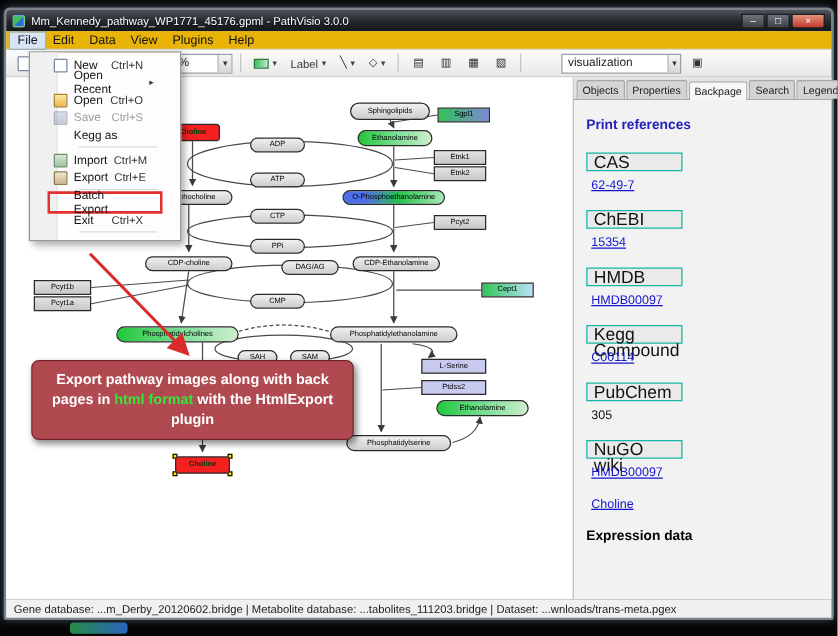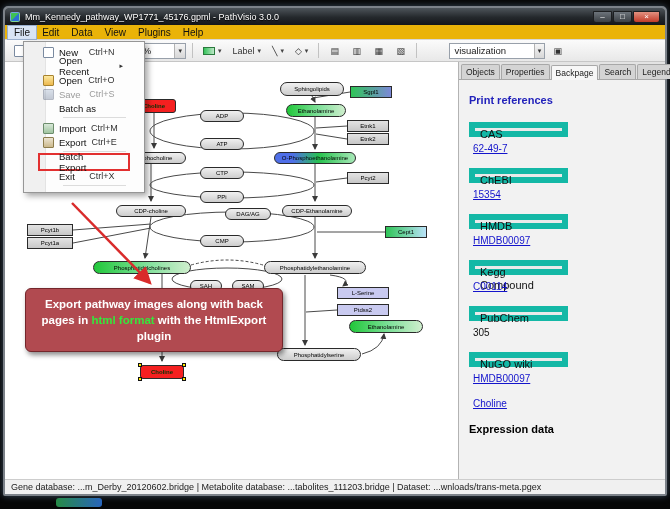--- a/index.html
+++ b/index.html
@@ -66,21 +66,21 @@
 
   
   .sidebar{flex:none;width:207px;background:#f2f2f2;border-left:1px solid #b3b3b3;display:flex;flex-direction:column}
   .tabs{display:flex;background:#e3e3e3;padding:2px 2px 0;gap:1px;border-bottom:1px solid #a8a8a8;flex:none}
   .tab{font-size:8.5px;padding:2px 4px;background:#d4d4d4;border:1px solid #a8a8a8;border-bottom:none;
     border-radius:2px 2px 0 0;color:#222;white-space:nowrap}
   .tab.active{background:#f7f7f7;position:relative;top:1px}
   .bp{padding:10px 10px 0;overflow:hidden}
   .bp-heading{color:#2222bb;font-weight:bold;font-size:11px;margin:4px 0 16px}
   .bp-section{margin-bottom:14px}
-  .bp-title{width:99px;height:15px;background:#eaeaea;border:6px solid #14b8a6;font-size:11px;line-height:13px;
+  .bp-title{width:77px;height:15px;background:#eaeaea;border:1px solid #14b8a6;font-size:14px;line-height:13px;
     padding:0 5px;color:#111}
   .bp-value{font-size:10px;margin:6px 0 0 4px;color:#111;width:max-content}
   .bp-value.link{color:#1414cc;text-decoration:underline}
   .bp-footer{font-weight:bold;font-size:11px;color:#000;margin-top:6px}
 
   
   .statusbar{height:15px;flex:none;background:#f0f0f0;border-top:1px solid #cdcdcd;display:flex;align-items:center;
     padding:0 6px;font-size:9px;color:#222;white-space:nowrap;overflow:hidden}
 
   
@@ -369,21 +369,21 @@
 
       <div class="menu-item disabled">
         <span class="mi-icon ic-save"></span>
         <span class="mi-label">Save</span>
         <span class="mi-short">Ctrl+S</span>
         <span class="sub-arrow">▸</span>
       </div>
 
       <div class="menu-item sep-after">
         <span class="mi-icon"></span>
-        <span class="mi-label">Batch as</span>
+        <span class="mi-label">Kegg as</span>
         <span class="mi-short"></span>
         <span class="sub-arrow">▸</span>
       </div>
 
       <div class="menu-item">
         <span class="mi-icon ic-import"></span>
         <span class="mi-label">Import</span>
         <span class="mi-short">Ctrl+M</span>
         <span class="sub-arrow">▸</span>
       </div>

